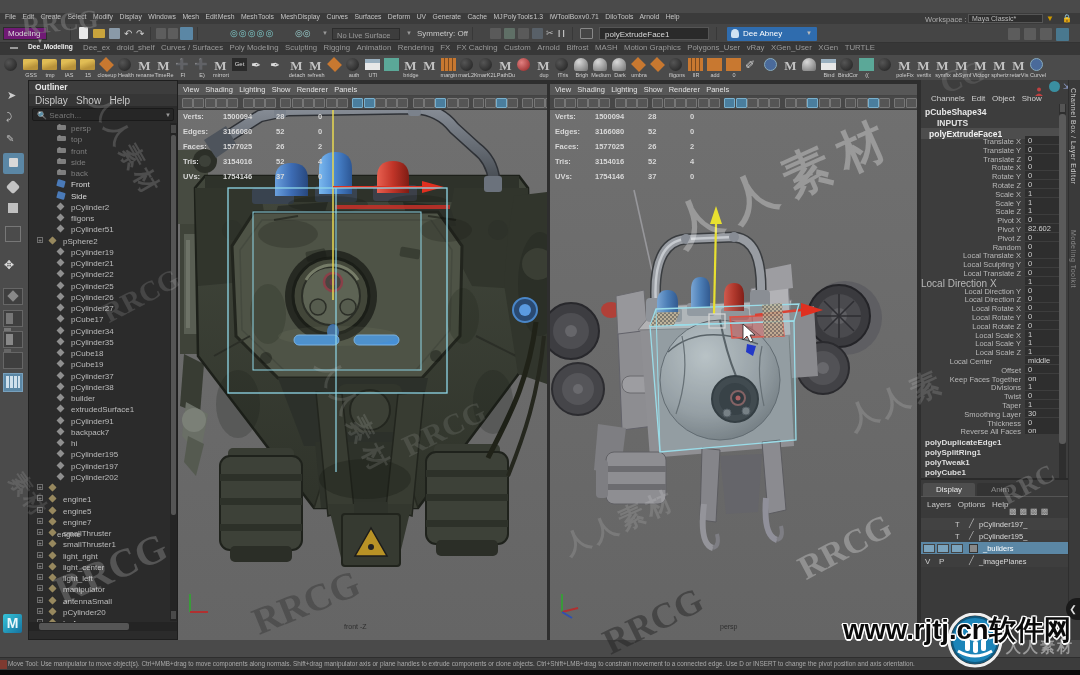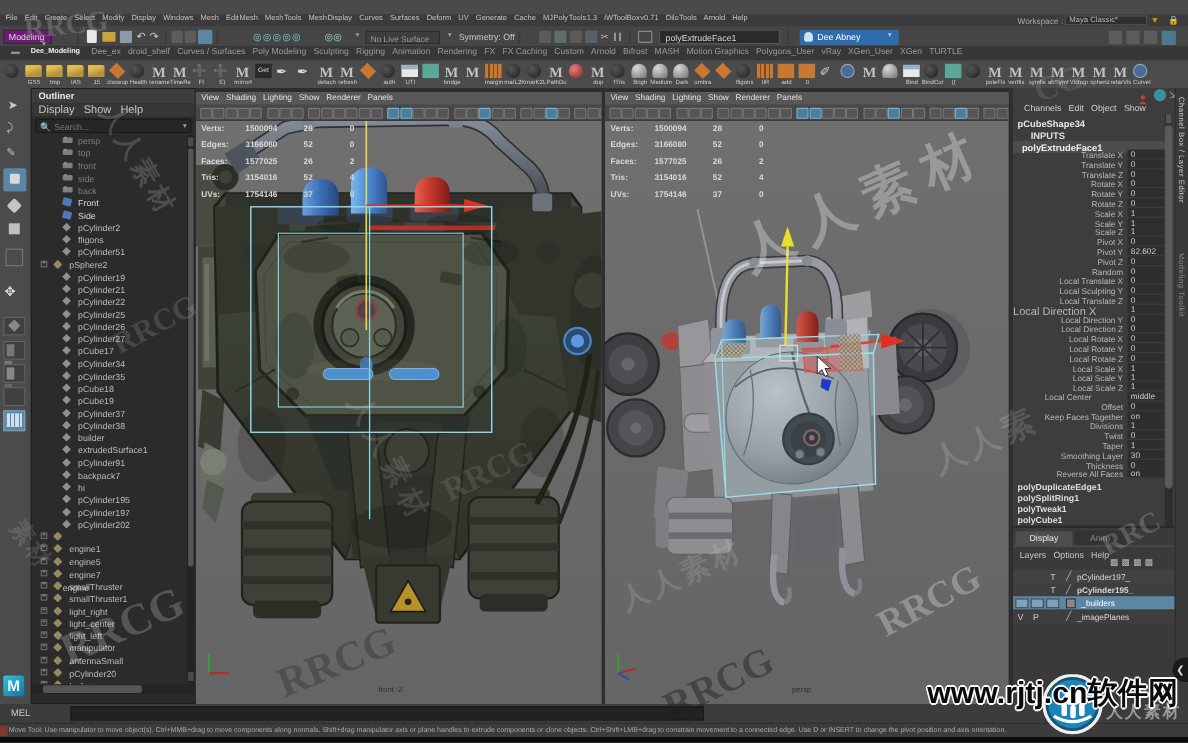--- a/index.html
+++ b/index.html
@@ -891,21 +891,21 @@
     <div class="abs" style="left:6px;top:20px;font-size:8px;color:#c8c8c8;">Layers&nbsp;&nbsp;&nbsp;Options&nbsp;&nbsp;&nbsp;Help</div>
     <div class="abs" style="left:88px;top:27px;width:52px;height:10px;font-size:8px;color:#b8b8b8;letter-spacing:3px;">▩▩▩▩</div>
     <div class="abs" style="left:0;top:38px;width:147px;height:12px;background:#424242;">
       <span style="position:absolute;left:34px;top:2px;font-size:7.5px;color:#ccc;">T</span>
       <span style="position:absolute;left:48px;top:1px;font-size:8px;color:#bbb;">╱</span>
       <span style="position:absolute;left:58px;top:2px;font-size:7.5px;color:#d8d8d8;">pCylinder197_</span>
     </div>
     <div class="abs" style="left:0;top:50px;width:147px;height:12px;background:#3e3e3e;">
       <span style="position:absolute;left:34px;top:2px;font-size:7.5px;color:#ccc;">T</span>
       <span style="position:absolute;left:48px;top:1px;font-size:7.5px;color:#bbb;">╱</span>
-      <span style="position:absolute;left:58px;top:2px;font-size:7.5px;color:#d8d8d8;font-weight:bold;">pCylinder195_</span>
+      <span style="position:absolute;left:58px;top:2px;font-size:7.5px;color:#d8d8d8;">pCylinder195_</span>
     </div>
     <div class="abs" style="left:0;top:62px;width:147px;height:12px;background:#5b87a5;">
       <span style="position:absolute;left:2px;top:2px;width:12px;height:9px;background:#7aa3bd;border:1px solid #444;"></span>
       <span style="position:absolute;left:16px;top:2px;width:12px;height:9px;background:#7aa3bd;border:1px solid #444;"></span>
       <span style="position:absolute;left:30px;top:2px;width:12px;height:9px;background:#7aa3bd;border:1px solid #444;"></span>
       <span style="position:absolute;left:48px;top:2px;width:9px;height:9px;background:#888;border:1px solid #333;"></span>
       <span style="position:absolute;left:62px;top:2px;font-size:7.5px;color:#fff;">_builders</span>
     </div>
     <div class="abs" style="left:0;top:75px;width:147px;height:12px;background:#3e3e3e;">
       <span style="position:absolute;left:4px;top:2px;font-size:8px;color:#ccc;">V</span>
@@ -914,24 +914,20 @@
       <span style="position:absolute;left:58px;top:2px;font-size:7.5px;color:#d8d8d8;">_imagePlanes</span>
     </div>
   </div>
 </div>
 
 <div class="abs" style="left:1068px;top:80px;width:12px;height:560px;background:#3a3a3a;border-left:1px solid #2e2e2e;">
   <div class="abs" style="left:1px;top:8px;writing-mode:vertical-rl;font-size:7px;color:#ccc;letter-spacing:.5px;">Channel Box / Layer Editor</div>
   <div class="abs" style="left:1px;top:150px;writing-mode:vertical-rl;font-size:7px;color:#888;letter-spacing:.5px;">Modeling Toolkit</div>
 </div>
 
-<div class="abs" style="left:0;top:640px;width:1080px;height:17px;background:#3c3c3c;">
-  <div class="abs" style="left:10px;top:3px;font-size:8.5px;color:#c8c8c8;">MEL</div>
-  <div class="abs" style="left:64px;top:2px;width:576px;height:13px;background:#222;border:1px solid #1a1a1a;"></div>
-</div>
 <div class="abs" style="left:0;top:657px;width:1080px;height:13px;background:#3c3c3c;border-top:1px solid #2e2e2e;">
       <div class="abs" style="left:0px;top:2px;width:7px;height:9px;background:#7e3a30;"></div>
   <div class="abs" style="left:8px;top:2px;font-size:9px;color:#aaa;white-space:nowrap;transform:scale(0.71);transform-origin:0 0;">Move Tool: Use manipulator to move object(s). Ctrl+MMB+drag to move components along normals. Shift+drag manipulator axis or plane handles to extrude components or clone objects. Ctrl+Shift+LMB+drag to constrain movement to a connected edge. Use D or INSERT to change the pivot position and axis orientation.</div>
 </div>
 <div class="abs" style="left:0;top:670px;width:1080px;height:5px;background:#0a0a0a;"></div>
 
 <div class="wm" style="left:22px;top:8px;font-size:26px;color:rgba(130,130,130,0.5);font-family:'Liberation Serif',serif;transform:rotate(-6deg);">RRCG</div>
 <div class="wm" style="left:70px;top:130px;font-size:24px;color:rgba(255,255,255,0.16);transform:rotate(60deg);letter-spacing:4px;">人人素材</div>
 <div class="wm" style="left:100px;top:280px;font-size:28px;color:rgba(255,255,255,0.13);font-family:'Liberation Serif',serif;transform:rotate(-28deg);">RRCG</div>
 <div class="wm" style="left:4px;top:480px;font-size:22px;color:rgba(255,255,255,0.12);transform:rotate(55deg);letter-spacing:2px;">素材</div>

